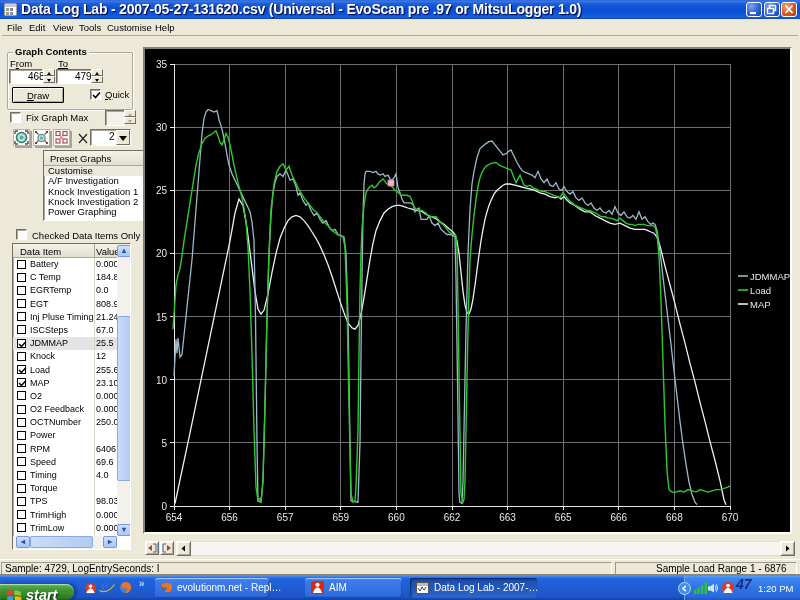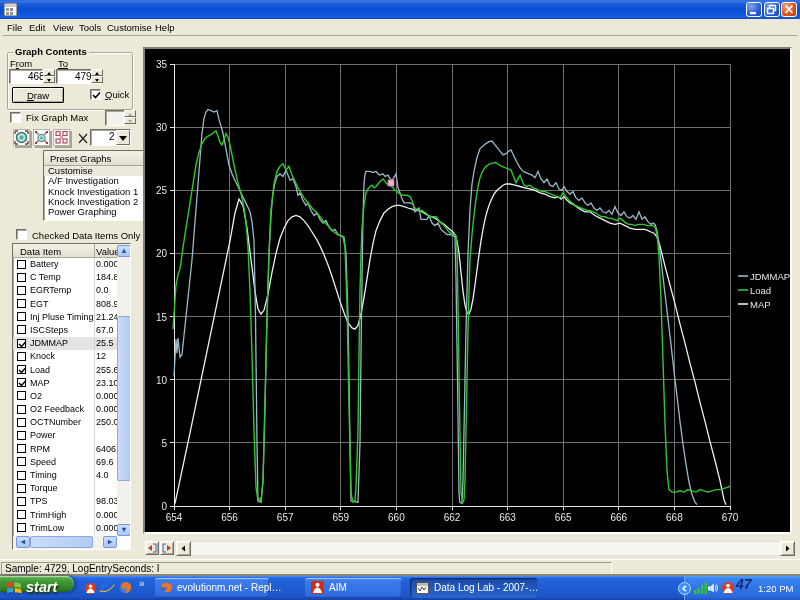--- a/index.html
+++ b/index.html
@@ -64,20 +64,21 @@
 
 <div id="titlebar">
  <svg id="title-ico" viewBox="0 0 13 13">
       <rect x="0" y="0" width="13" height="13" fill="#fff" stroke="#444"></rect>
       <rect x="1" y="1" width="11" height="3" fill="#cccccc"></rect>
       <rect x="2" y="5" width="3" height="3" fill="#7a9"></rect>
       <rect x="6" y="5" width="3" height="3" fill="#97a"></rect>
       <rect x="2" y="9" width="3" height="3" fill="#a97"></rect>
       <rect x="6" y="9" width="3" height="3" fill="#79a"></rect>
     </svg>
+ <div id="title-txt">Data Log Lab - 2007-05-27-131620.csv (Universal - EvoScan pre .97 or MitsuLogger 1.0)</div>
  <div class="capbtn bluebtn" style="left:746px;"><svg width="14" height="13" viewBox="0 0 14 13">
         <rect x="3" y="9" width="6" height="2.2" fill="#fff"></rect>
       </svg></div>
  <div class="capbtn bluebtn" style="left:764px;"><svg width="14" height="13" viewBox="0 0 14 13">
         <rect x="4.5" y="2.5" width="6" height="5" fill="none" stroke="#fff" stroke-width="1.4"></rect>
         <rect x="2.5" y="5.5" width="6" height="5" fill="#3b6fe0" stroke="#fff" stroke-width="1.4"></rect>
       </svg></div>
  <div class="capbtn" id="btn-close" style="left:781px;"><svg width="14" height="13" viewBox="0 0 14 13">
         <path d="M3.5 2.5 L10.5 10 M10.5 2.5 L3.5 10" stroke="#fff" stroke-width="1.8"></path>
       </svg></div>
@@ -407,25 +408,28 @@
 <div style="position:absolute;left:176px;top:541px;width:619px;height:15px;background:#F6F5F0;border:1px solid #E2DFD0;"></div>
 <div class="cbtn" style="left:176px;top:541px;width:15px;height:15px;"><svg width="13" height="13" viewBox="0 0 13 13">
       <path d="M8 3.5 L4.5 6.5 L8 9.5 z" fill="#000"></path>
     </svg></div>
 <div class="cbtn" style="left:780px;top:541px;width:15px;height:15px;"><svg width="13" height="13" viewBox="0 0 13 13">
       <path d="M5 3.5 L8.5 6.5 L5 9.5 z" fill="#000"></path>
     </svg></div>
 
 <div id="statusbar">
  <div class="spanel" style="left:1px;width:611px;">Sample: 4729, LogEntrySeconds: I</div>
+ <div class="spanel" style="left:615px;width:182px;">
+      <span style="position:absolute;left:40px;top:0;">Sample Load Range 1 - 6876</span>
+    </div>
 </div>
 
 <div style="position:absolute;left:0;top:574px;width:800px;height:2px;background:#8a877a;"></div>
 <div id="taskbar">
- <div style="position:absolute;left:0;top:0;width:74px;height:16px;border-radius:0 11px 11px 0;
+ <div style="position:absolute;left:0;top:8px;width:74px;height:16px;border-radius:0 11px 11px 0;
    background:linear-gradient(180deg,#8ecb7a 0%,#55a847 12%,#3e9434 40%,#338829 70%,#2a7220 92%,#1f5c18 100%);
    box-shadow:inset 0 1px 1px rgba(255,255,255,.45), 2px 0 4px rgba(0,0,40,.45);text-decoration:underline;">
   <svg style="position:absolute;left:6px;top:4px;" width="16" height="15" viewBox="0 0 16 15">
     <path d="M0.5 3.6 C2.2 2.2 4.2 1.8 6.6 2.6 L6.9 7.0 C4.6 6.3 2.5 6.6 0.8 7.9 Z" fill="#e8402a"></path>
     <path d="M8.1 2.9 C10.3 2.3 12.6 2.6 14.8 3.9 L15.2 8.2 C13.1 7.0 10.8 6.7 8.5 7.3 Z" fill="#8fc344"></path>
     <path d="M1.0 9.1 C2.7 7.9 4.7 7.6 6.9 8.3 L7.2 12.6 C5.0 11.9 3.0 12.2 1.3 13.4 Z" fill="#33a0da"></path>
     <path d="M8.6 8.5 C10.8 8.0 13.2 8.3 15.3 9.5 L15.6 13.6 C13.6 12.5 11.3 12.2 9.0 12.8 Z" fill="#f3b50e"></path>
   </svg>
   <span style="position:absolute;left:26px;top:3px;color:#fff;font-size:14.5px;font-weight:bold;font-style:italic;text-shadow:1px 1.5px 2px #14380f;">start</span>
  </div>

